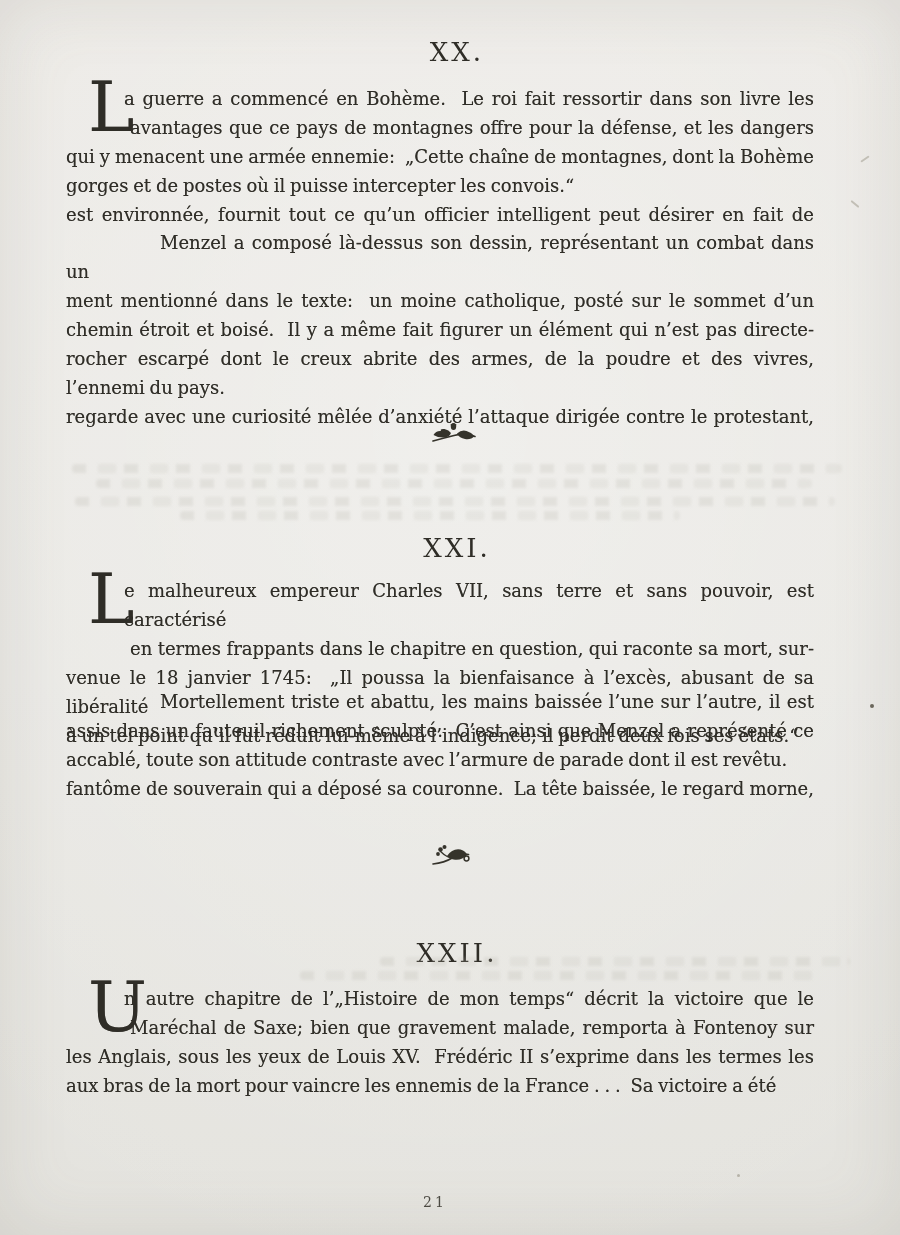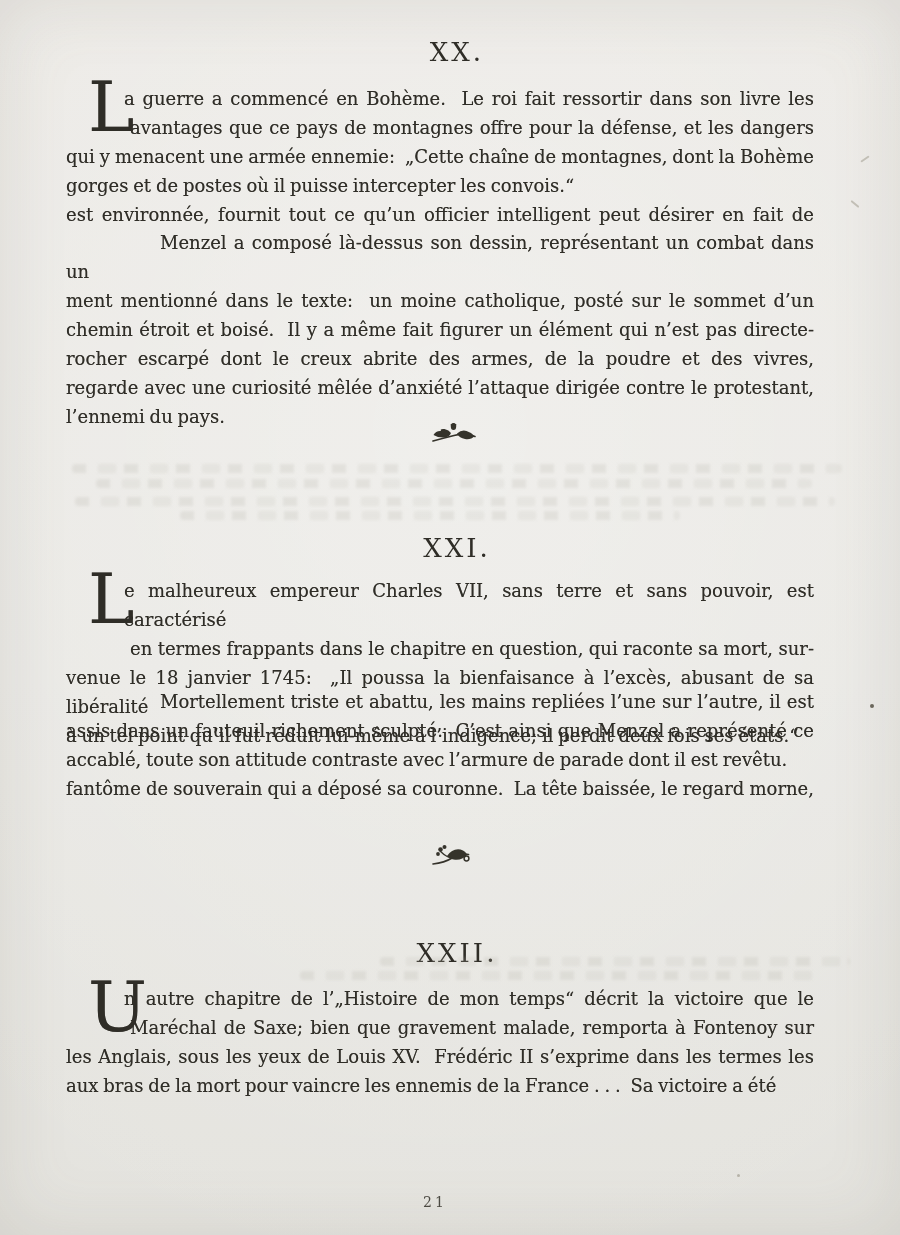--- a/index.html
+++ b/index.html
@@ -76,22 +76,22 @@
         <div class="line">est environnée, fournit tout ce qu’un officier intelligent peut désirer en fait de</div>
       </div>
   </div>
 
   <div class="para indent-first" style="top:228px">
     <div class="lines">
         <div class="line">Menzel a composé là-dessus son dessin, représentant un combat dans un</div>
         <div class="line">ment mentionné dans le texte:&nbsp; un moine catholique, posté sur le sommet d’un</div>
         <div class="line">chemin étroit et boisé.&nbsp; Il y a même fait figurer un élément qui n’est pas directe-</div>
         <div class="line">rocher escarpé dont le creux abrite des armes, de la poudre et des vivres,</div>
+        <div class="line last">l’ennemi du pays.</div>
         <div class="line">regarde avec une curiosité mêlée d’anxiété l’attaque dirigée contre le protestant,</div>
-        <div class="line last">l’ennemi du pays.</div>
       </div>
   </div>
 
   <div class="ornament" style="left:430px;top:420px">
     <svg width="48" height="26" viewBox="0 0 48 26" fill="#35332b" xmlns="http://www.w3.org/2000/svg">
       <path d="M3 21 Q14 18 24 15.5 Q34 13 45 16.5" fill="none" stroke="#35332b" stroke-width="1.7" stroke-linecap="round"></path>
       <path d="M3.5 15 q2.5 -4.5 7.5 -4 q-1.5 -2.5 3.5 -2 q4.5 0.8 6.5 4 q-1.5 4 -6.5 4.5 q-6 0.5 -11 -2.5 z"></path>
       <path d="M27 13.5 q4.5 -4 9.5 -2.5 q5 1.5 8 5 q-3.5 4 -9.5 3 q-5.5 -1 -8 -5.5 z"></path>
       <ellipse cx="23.5" cy="6.5" rx="2.7" ry="3.6"></ellipse>
       <path d="M20.5 4.5 q3 -2 6 0 l-0.5 1.6 q-2.5 -1.4 -5 0 z"></path>
@@ -105,21 +105,21 @@
     <div class="lines">
         <div class="line">e malheureux empereur Charles VII, sans terre et sans pouvoir, est caractérisé</div>
         <div class="line">en termes frappants dans le chapitre en question, qui raconte sa mort, sur-</div>
         <div class="line">venue le 18 janvier 1745:&nbsp; „Il poussa la bienfaisance à l’excès, abusant de sa libéralité</div>
         <div class="line last">à un tel point qu’il fut réduit lui-même à l’indigence; il perdit deux fois ses états.“</div>
       </div>
   </div>
 
   <div class="para indent-first" style="top:687px">
     <div class="lines">
-        <div class="line">Mortellement triste et abattu, les mains repliées l’une sur l’autre, il est</div>
+        <div class="line">Mortellement triste et abattu, les mains baissée l’une sur l’autre, il est</div>
         <div class="line">assis dans un fauteuil richement sculpté.&nbsp; C’est ainsi que Menzel a représenté ce</div>
         <div class="line last">accablé, toute son attitude contraste avec l’armure de parade dont il est revêtu.</div>
         <div class="line">fantôme de souverain qui a déposé sa couronne.&nbsp; La tête baissée, le regard morne,</div>
       </div>
   </div>
 
   <div class="ornament" style="left:430px;top:843px">
     <svg width="42" height="24" viewBox="0 0 42 24" fill="#35332b" xmlns="http://www.w3.org/2000/svg">
       <path d="M3 21 Q14 20 23 14.5 Q31 10 38.5 11.5" fill="none" stroke="#35332b" stroke-width="1.7" stroke-linecap="round"></path>
       <path d="M17 13 q5.5 -8 13.5 -6.5 q5.5 1.5 6.5 5.5 q-5.5 6 -13.5 4.5 q-5 -1 -6.5 -3.5 z"></path>

